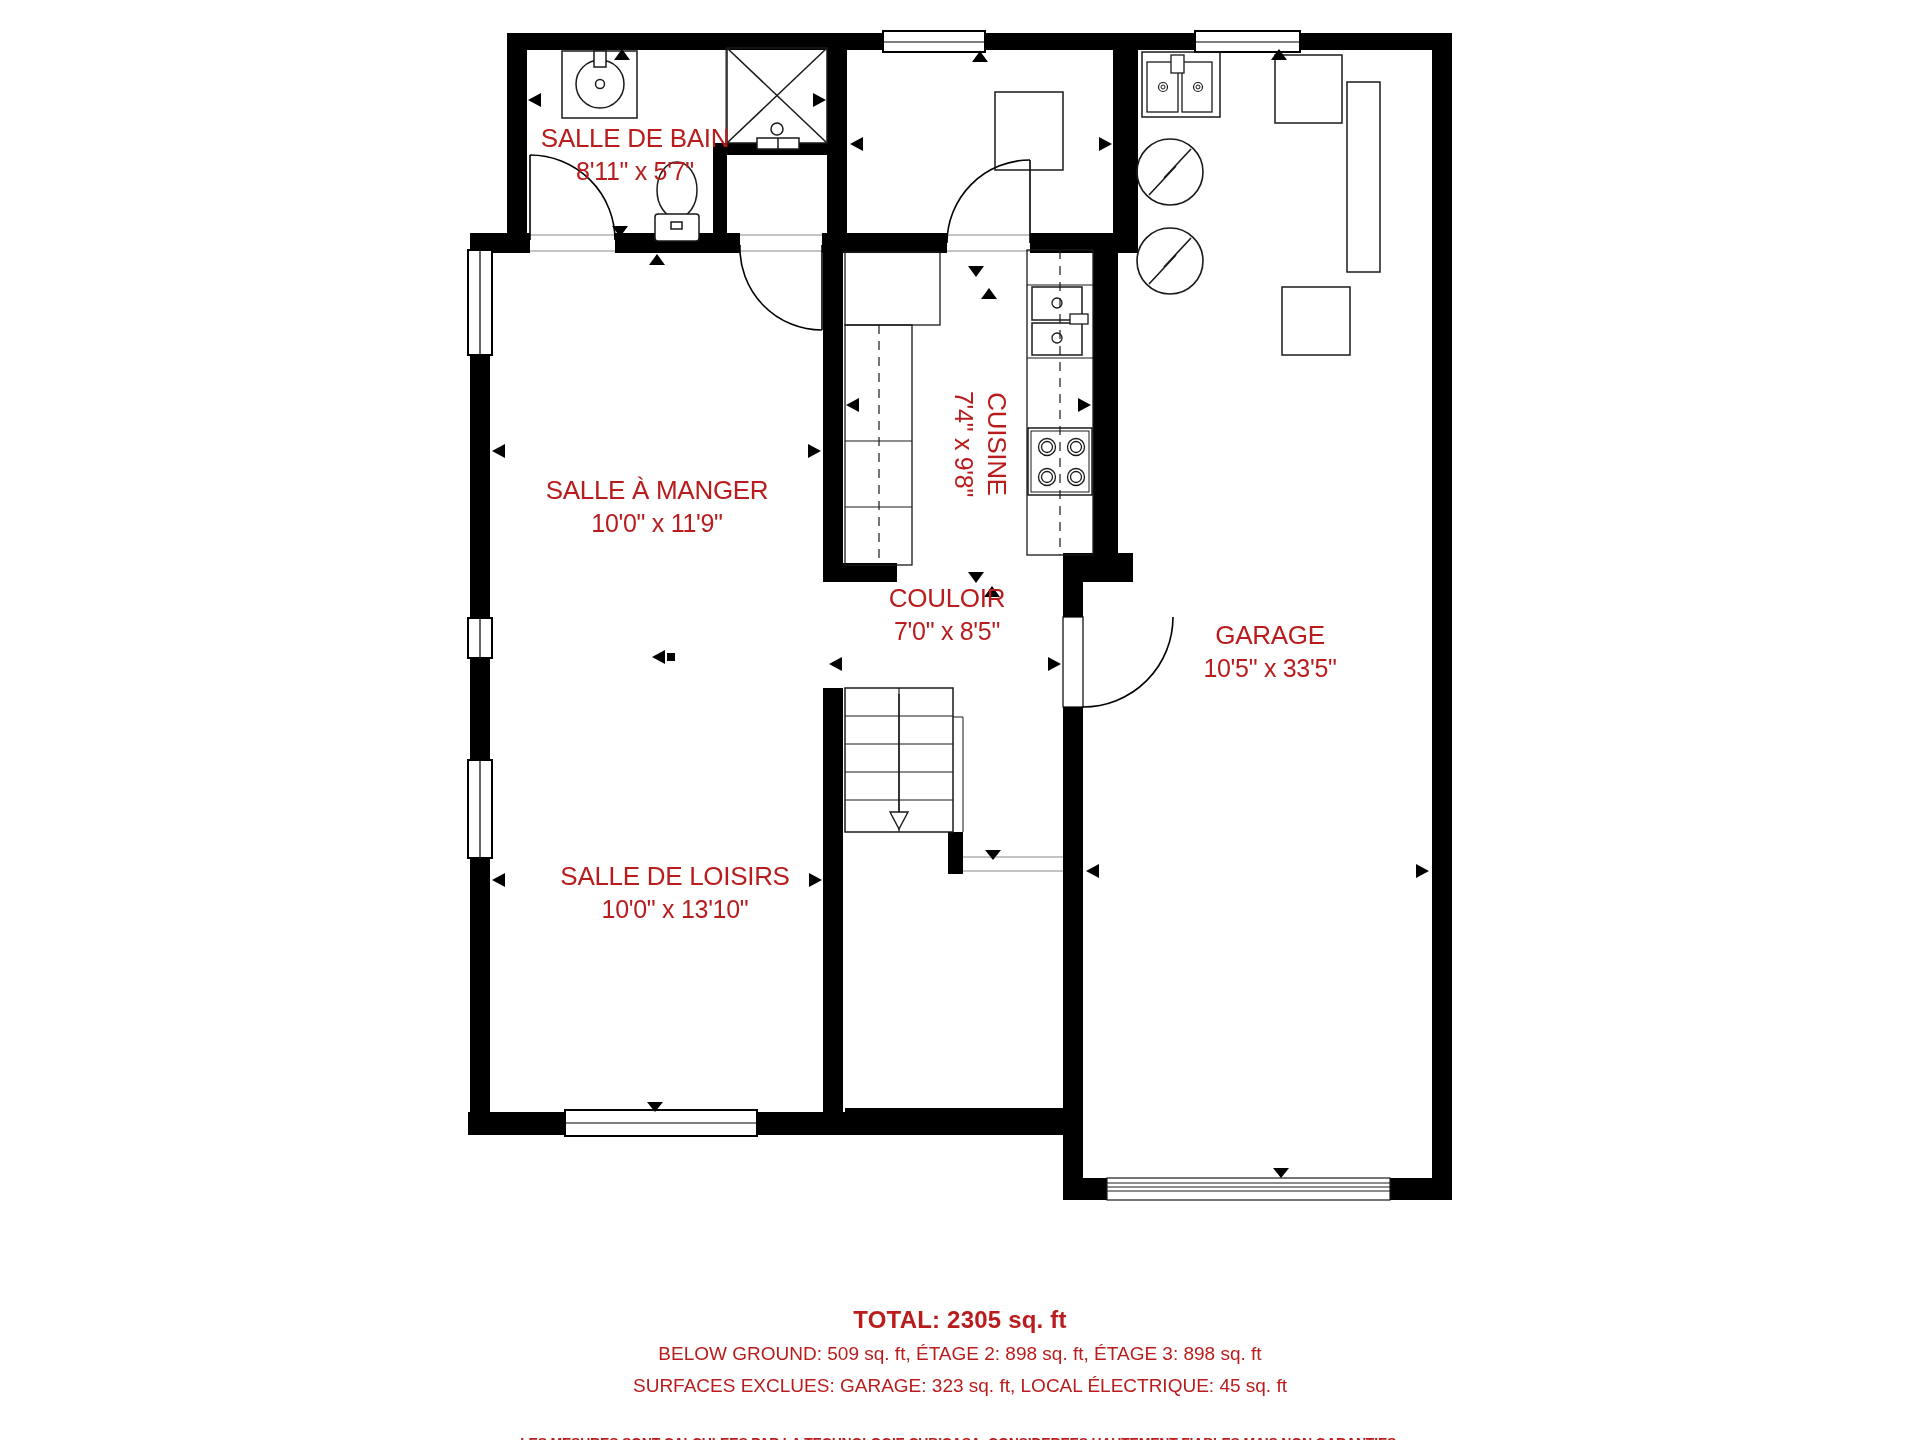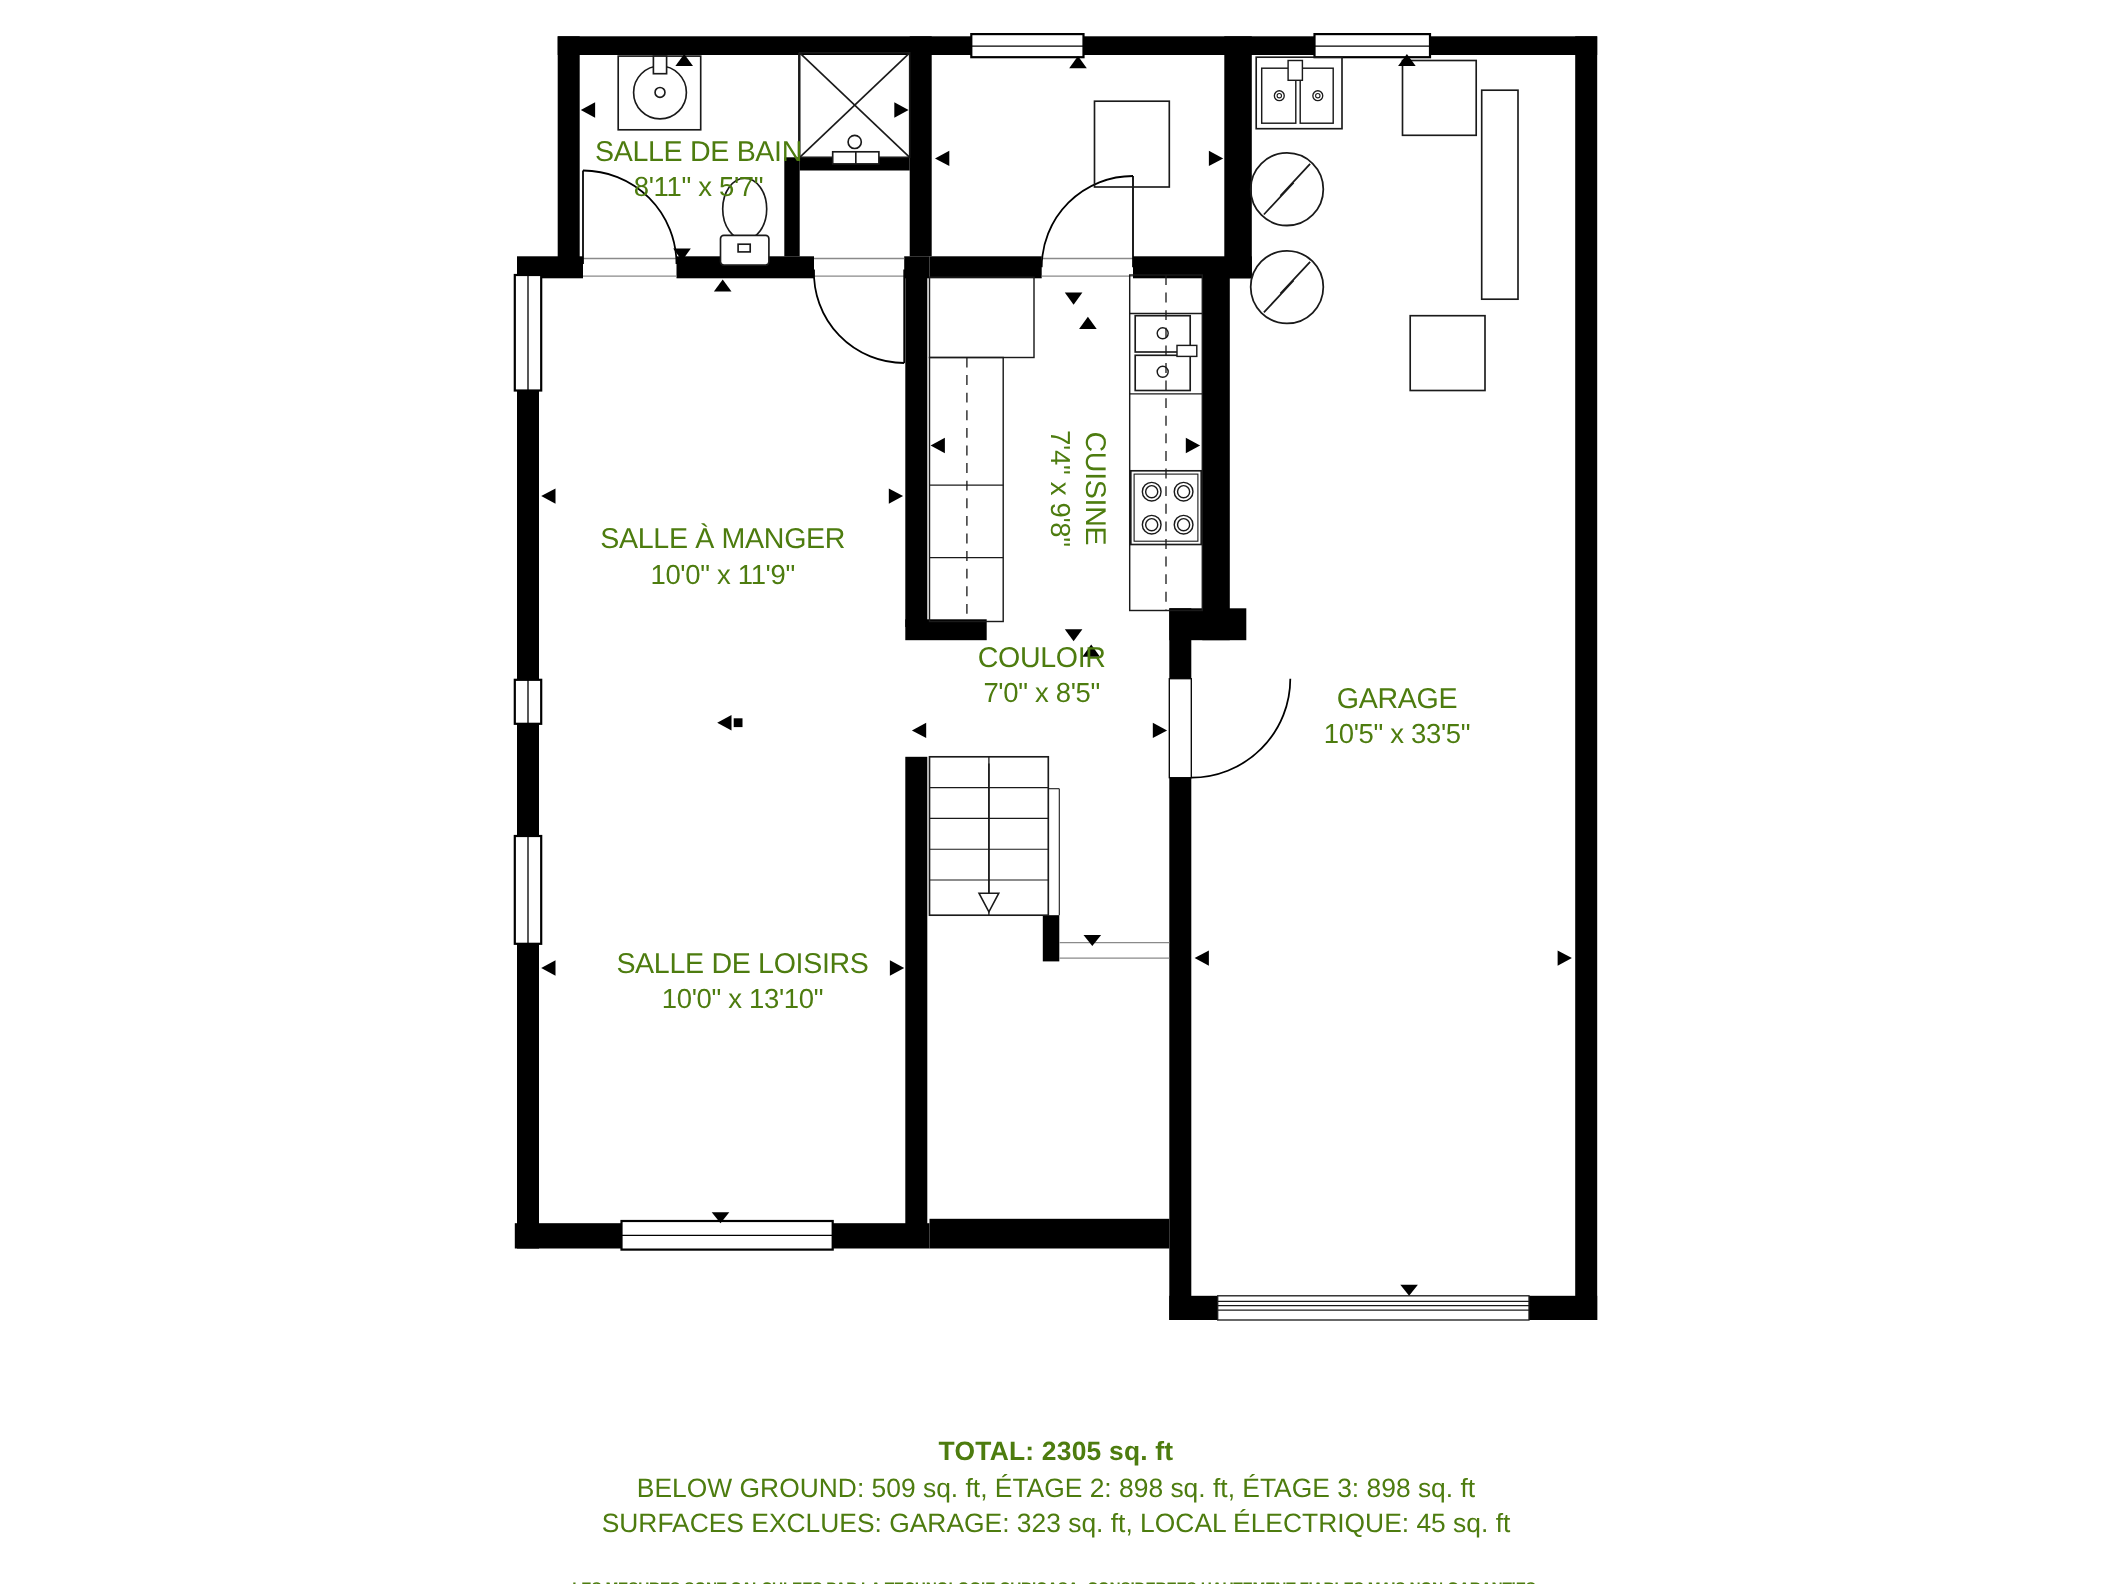--- a/index.html
+++ b/index.html
@@ -1,25 +1,25 @@
 <!DOCTYPE html>
 <html><head>
 <meta charset="utf-8">
 <style>
   html,body{margin:0;padding:0;background:#fff;}
   #stage{position:relative;width:1920px;height:1440px;background:#fff;overflow:hidden;
-         font-family:"Liberation Sans","DejaVu Sans",sans-serif;color:#4d7c0f;}
+         font-family:"Liberation Sans","DejaVu Sans",sans-serif;color:#b91c1c;}
   #plan-svg{position:absolute;left:0;top:0;}
   .rlabel{position:absolute;transform:translate(-50%,-50%);text-align:center;white-space:nowrap;}
   .rlabel .rname{font-size:26px;line-height:34px;letter-spacing:-0.3px;}
   .rlabel .rdims{font-size:25px;line-height:33px;letter-spacing:-0.3px;}
   .rlabel.rot{transform:translate(-50%,-50%) rotate(90deg);}
   .fline{position:absolute;transform:translate(-50%,-50%);white-space:nowrap;text-align:center;}
   .f-total{font-size:24px;font-weight:bold;letter-spacing:0.2px;}
-  .f-mid{font-size:24px;letter-spacing:0px;}
+  .f-mid{font-size:19px;letter-spacing:0px;}
   .f-disc{font-size:14px;font-weight:bold;letter-spacing:-0.2px;}
 </style>
 </head>
 <body>
 
 <div id="stage">
 
 <svg id="plan-svg" width="1920" height="1440" viewBox="0 0 1920 1440" xmlns="http://www.w3.org/2000/svg">
 
   <g fill="#000">

